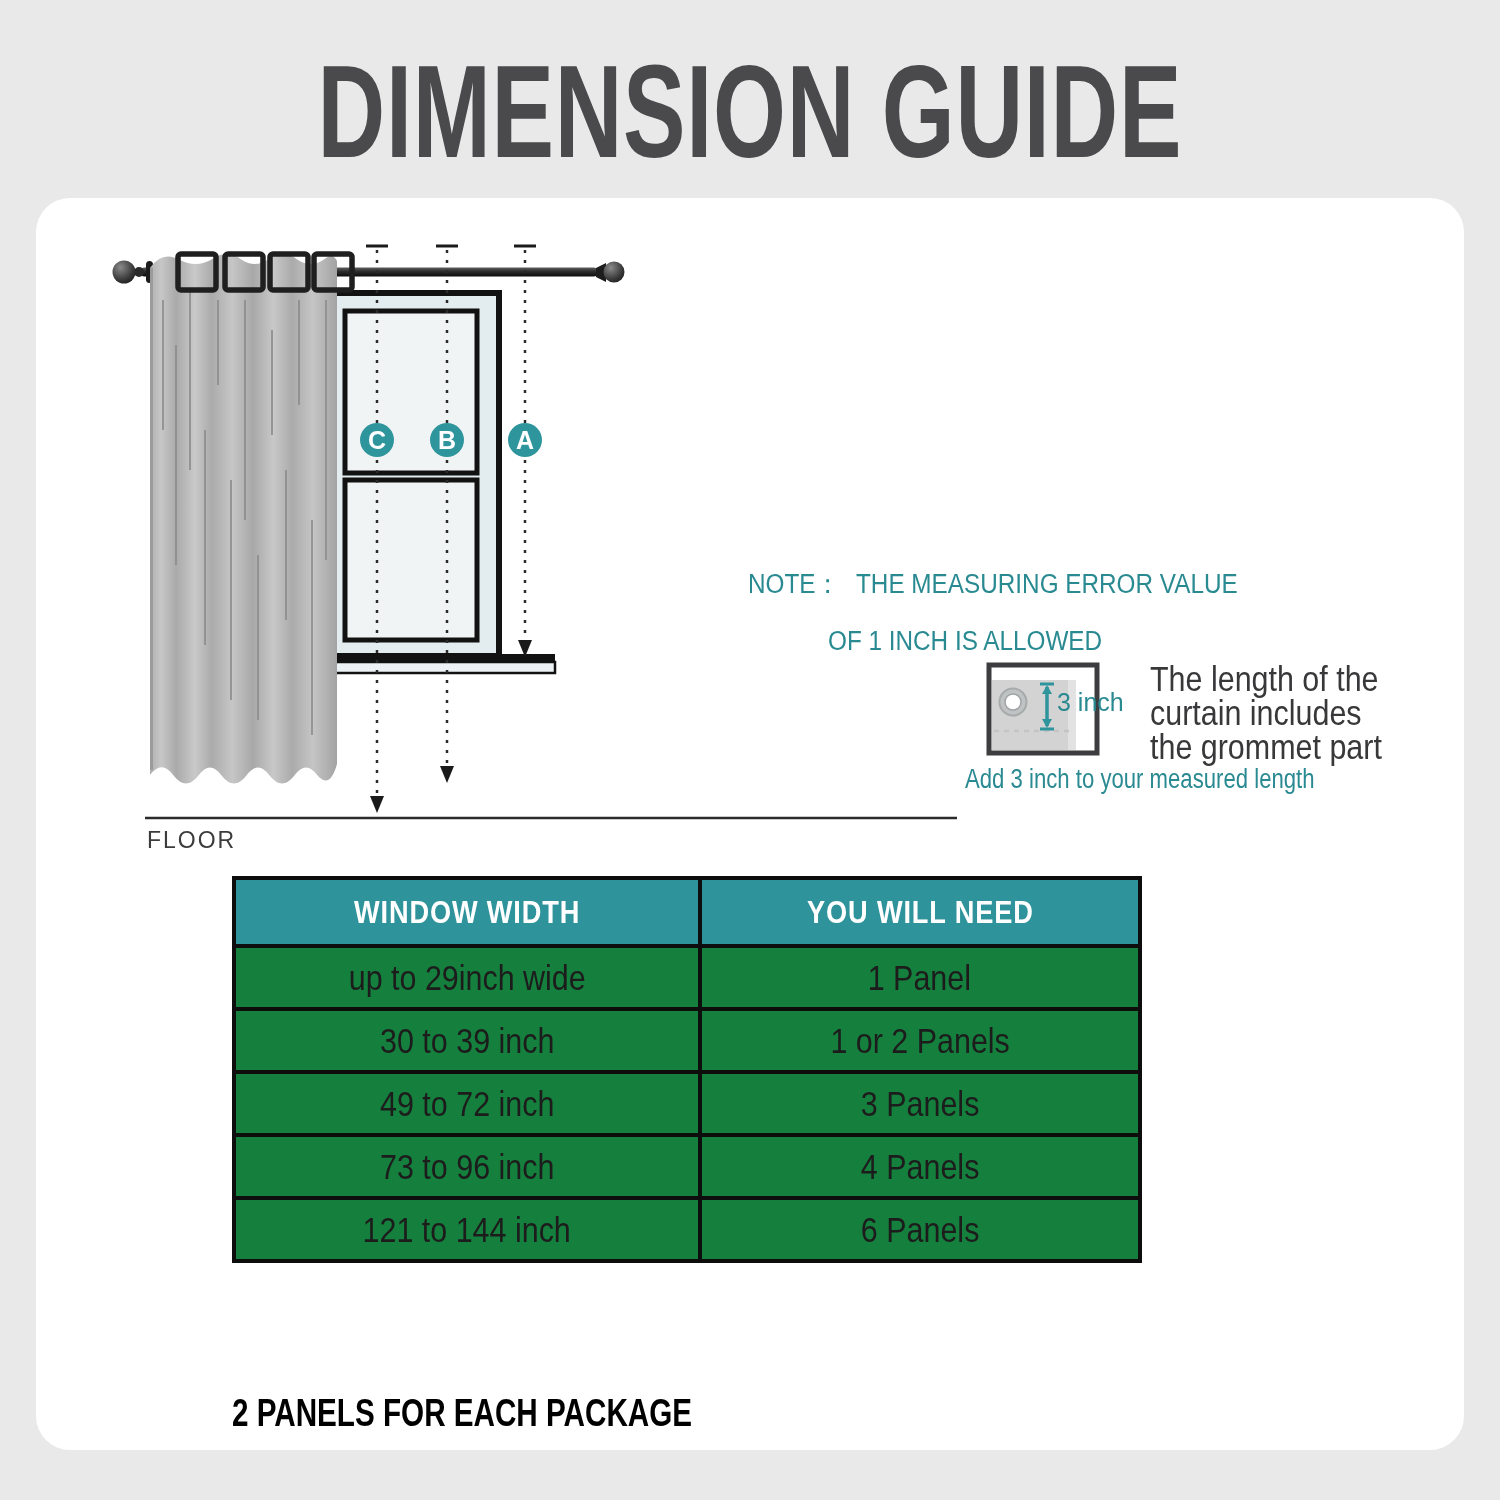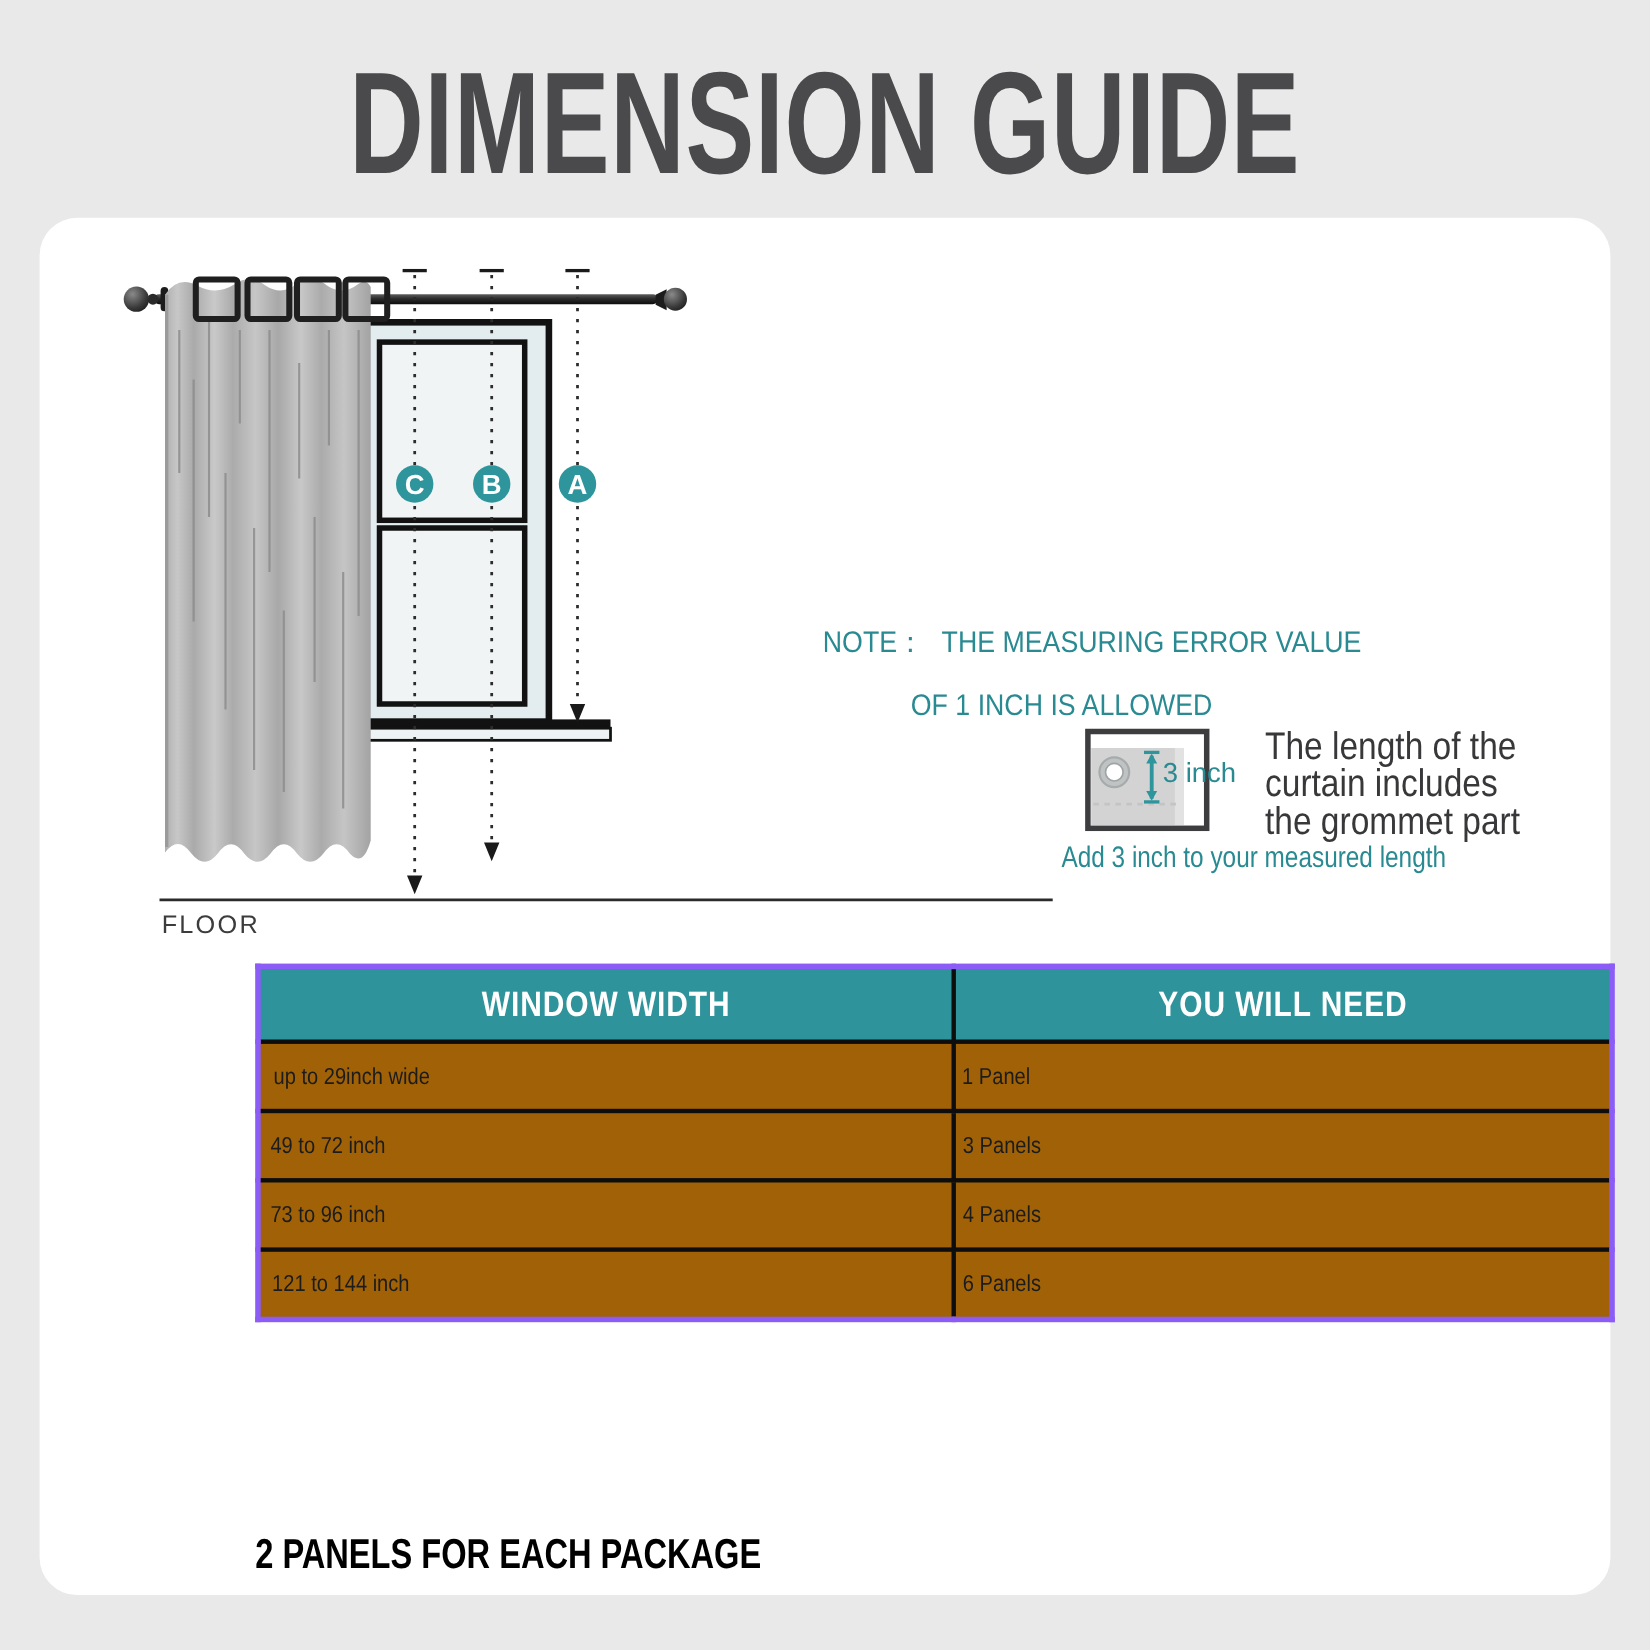--- a/index.html
+++ b/index.html
@@ -39,30 +39,30 @@
     font-size:35px;line-height:34px;
   }
   .grom-caption div{white-space:nowrap;transform:scaleX(.87);transform-origin:left top;}
   .grom-tip{
     position:absolute;left:965px;top:764px;color:#2a8a92;font-size:27px;white-space:nowrap;
     transform:scaleX(.82);transform-origin:left top;
   }
 
   
   table.panels{
-    position:absolute;left:232px;top:876px;width:1236px;
-    border-collapse:collapse;border:5px solid #8b5cf6;table-layout:fixed;
+    position:absolute;left:232px;top:876px;width:910px;
+    border-collapse:collapse;border:1px solid #8b5cf6;table-layout:fixed;
   }
   table.panels th{
     background:#2e939a;color:#ffffff;font-size:32px;font-weight:bold;
     height:62px;border:4px solid #0d0d0d;text-align:center;
   }
   table.panels td{
-    font-size:21px;color:#1c1c1c;height:57px;border:4px solid #0d0d0d;
-    text-align:left;background:#a16207;
+    font-size:35px;color:#1c1c1c;height:57px;border:4px solid #0d0d0d;
+    text-align:center;background:#15803d;
   }
   table.panels .cond{display:inline-block;transform:scaleX(.87);transform-origin:center;white-space:nowrap;}
   table.panels th .cond{transform:scaleX(.85);letter-spacing:1px;}
 
   .footer{
     position:absolute;left:232px;top:1392px;font-size:38px;font-weight:bold;color:#000000;
     white-space:nowrap;
   }
   .footer span{display:inline-block;transform:scaleX(.78);transform-origin:left top;}
 
@@ -228,20 +228,24 @@
         <th><span class="cond">WINDOW WIDTH</span></th>
         <th><span class="cond">YOU WILL NEED</span></th>
       </tr>
     </thead>
     <tbody>
       <tr>
         <td><span class="cond">up to 29inch wide</span></td>
         <td><span class="cond">1 Panel</span></td>
       </tr>
       <tr>
+        <td><span class="cond">30 to 39 inch</span></td>
+        <td><span class="cond">1 or 2 Panels</span></td>
+      </tr>
+      <tr>
         <td><span class="cond">49 to 72 inch</span></td>
         <td><span class="cond">3 Panels</span></td>
       </tr>
       <tr>
         <td><span class="cond">73 to 96 inch</span></td>
         <td><span class="cond">4 Panels</span></td>
       </tr>
       <tr>
         <td><span class="cond">121 to 144 inch</span></td>
         <td><span class="cond">6 Panels</span></td>

